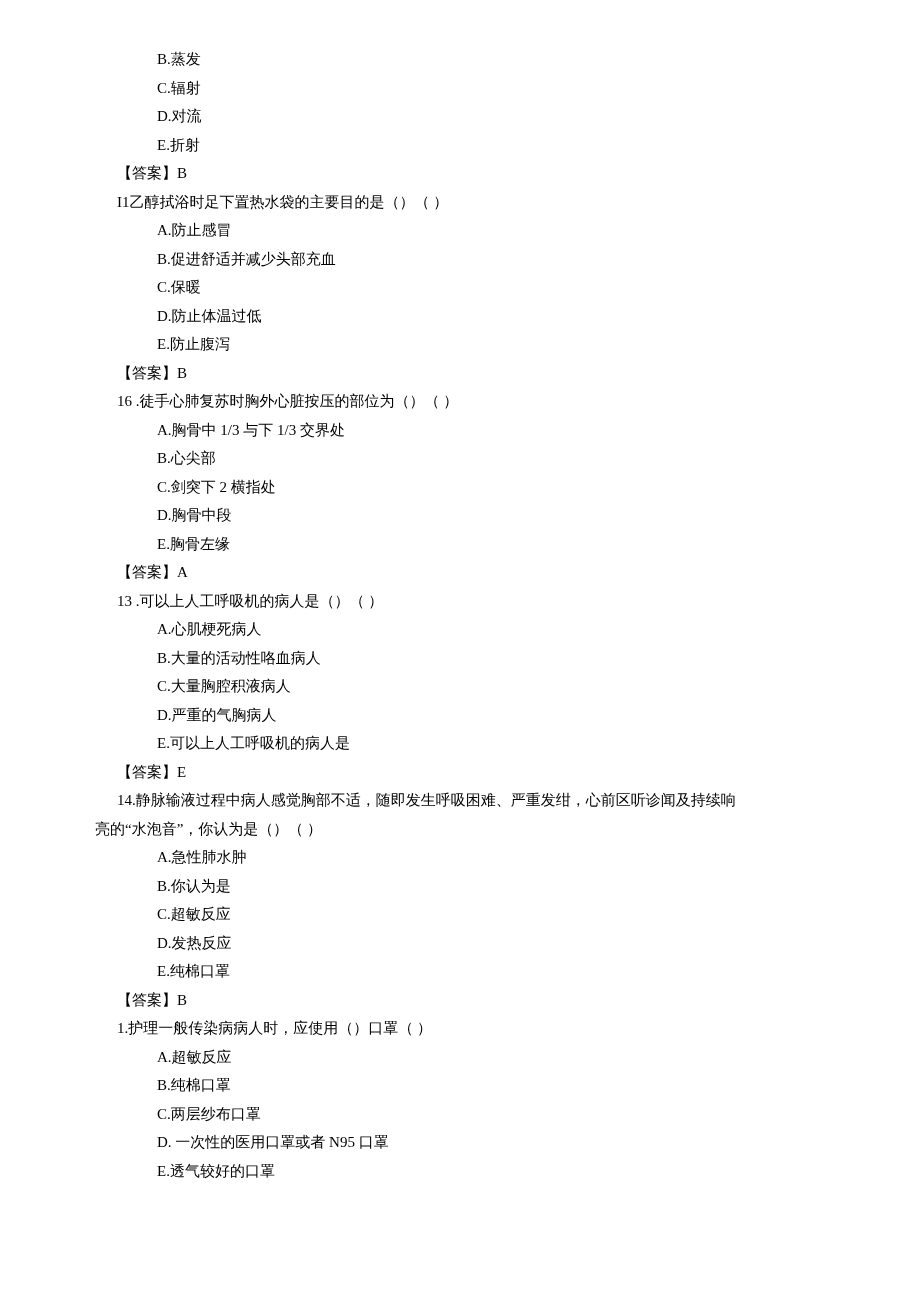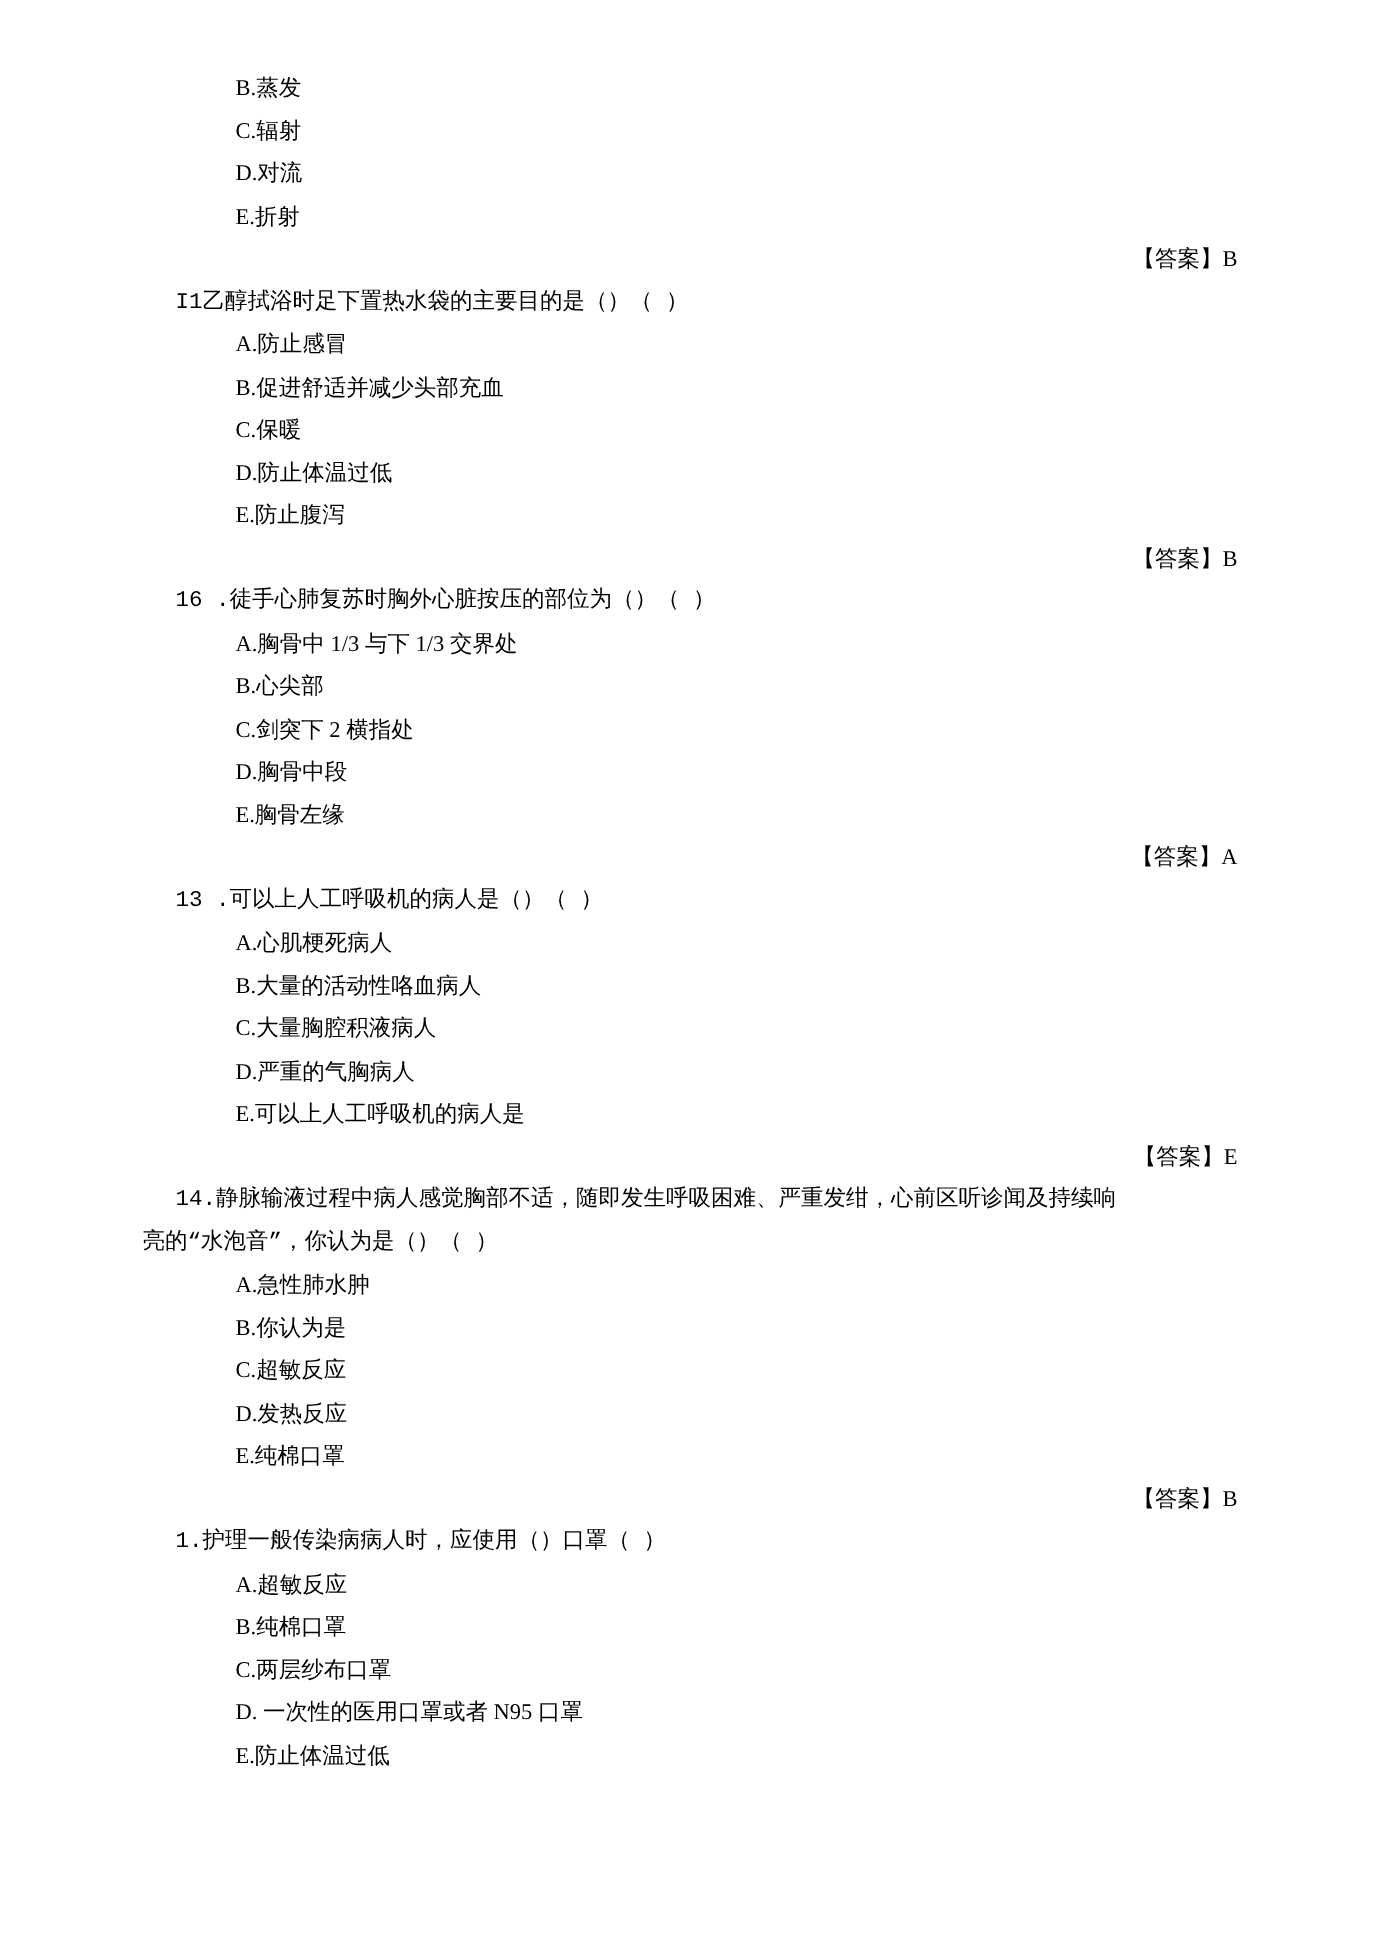--- a/index.html
+++ b/index.html
@@ -10,25 +10,23 @@
       line-height: 1.9;
       color: #000000;
       padding: 45px 95px 45px 95px;
       width: 920px;
     }
     .option {
       padding-left: 62px;
     }
     .question {
       padding-left: 22px;
-      font-family: Liberation Mono, monospace;
     }
     .answer {
       padding-left: 22px;
-      text-align: right;
     }
     .q14-line2 {
       padding-left: 0px;
     }
   </style>
 </head>
 <body>
 
 <div class="option">B.蒸发</div>
 <div class="option">C.辐射</div>
@@ -67,13 +65,13 @@
 <div class="option">C.超敏反应</div>
 <div class="option">D.发热反应</div>
 <div class="option">E.纯棉口罩</div>
 <div class="answer">【答案】B</div>
 
 <div class="question">1.护理一般传染病病人时，应使用（）口罩（            ）</div>
 <div class="option">A.超敏反应</div>
 <div class="option">B.纯棉口罩</div>
 <div class="option">C.两层纱布口罩</div>
 <div class="option">D.   一次性的医用口罩或者 N95 口罩</div>
-<div class="option">E.防止体温过低</div>
+<div class="option">E.透气较好的口罩</div>
 
 </body></html>

